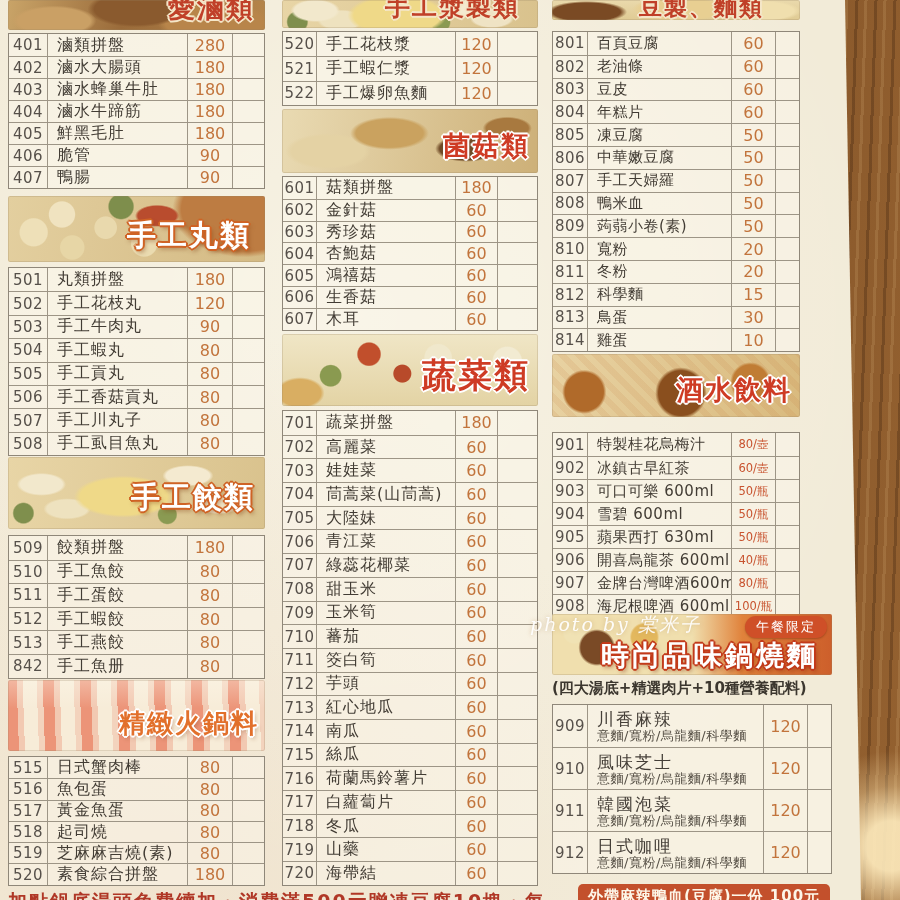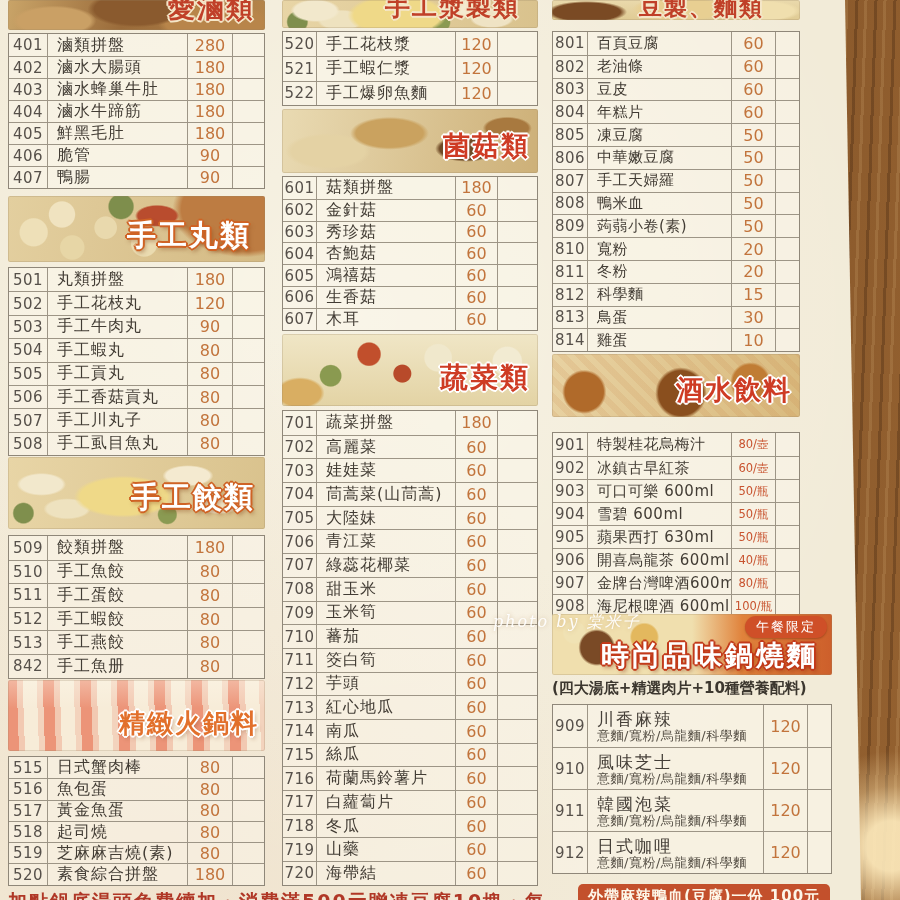--- a/index.html
+++ b/index.html
@@ -124,23 +124,23 @@
   .lunch-table .nm{font-size:17px;color:#453f38;letter-spacing:2px;line-height:22px;}
   .lunch-table .sub{font-size:13px;color:#554f45;letter-spacing:.5px;line-height:12px;}
 
   .subtitle{position:absolute;left:0;width:280px;font-size:15px;font-weight:bold;
     color:#3c372f;white-space:nowrap;letter-spacing:0;}
 
   .badge{position:absolute;top:2px;right:5px;background:#cf4f28;color:#fff;
     font-size:13px;letter-spacing:2px;padding:2px 11px;border-radius:11px;
     box-shadow:0 1px 2px rgba(100,40,10,.4);}
 
-  .watermark{position:absolute;left:493px;top:612px;z-index:6;
+  .watermark{position:absolute;left:530px;top:612px;z-index:6;
     font-family:"DejaVu Serif","Liberation Serif",serif;font-style:italic;
-    font-size:16px;letter-spacing:2px;color:rgba(255,255,255,.92);
+    font-size:19px;letter-spacing:2px;color:rgba(255,255,255,.92);
     text-shadow:0 0 4px rgba(180,140,90,.45);}
 
   .takeout{position:absolute;left:578px;top:884px;width:252px;height:16px;overflow:hidden;
     background:#c3502c;border-radius:5px 5px 0 0;}
   .takeout span{display:block;color:#fdf6e8;font-size:15px;font-weight:bold;
     text-align:center;line-height:24px;letter-spacing:1px;white-space:nowrap;}
 
   .bottom-note{position:absolute;left:8px;top:889px;width:545px;height:11px;overflow:hidden;}
   .bottom-note span{display:block;color:#b03726;font-size:19px;font-weight:bold;
     line-height:24px;letter-spacing:2px;white-space:nowrap;}
@@ -408,21 +408,21 @@
           </div>
           <div class="mrow">
             <div class="c-no">607</div>
             <div class="c-name">木耳</div>
             <div class="c-price">60</div>
             <div class="c-chk"></div>
           </div>
         </div>
 
       <div class="banner ph-veg" style="top:334px;height:72px;">
-        <span class="bt bt-red" style="right:8px;bottom:12px;font-size:28px;">蔬菜類</span>
+        <span class="bt bt-red" style="right:8px;bottom:12px;font-size:34px;">蔬菜類</span>
       </div>
       <div class="menu-table" style="top:410px;--rh:23.7px;--cols:33px 1fr 42px 40px;">
           <div class="mrow">
             <div class="c-no">701</div>
             <div class="c-name">蔬菜拼盤</div>
             <div class="c-price">180</div>
             <div class="c-chk"></div>
           </div>
           <div class="mrow">
             <div class="c-no">702</div>

